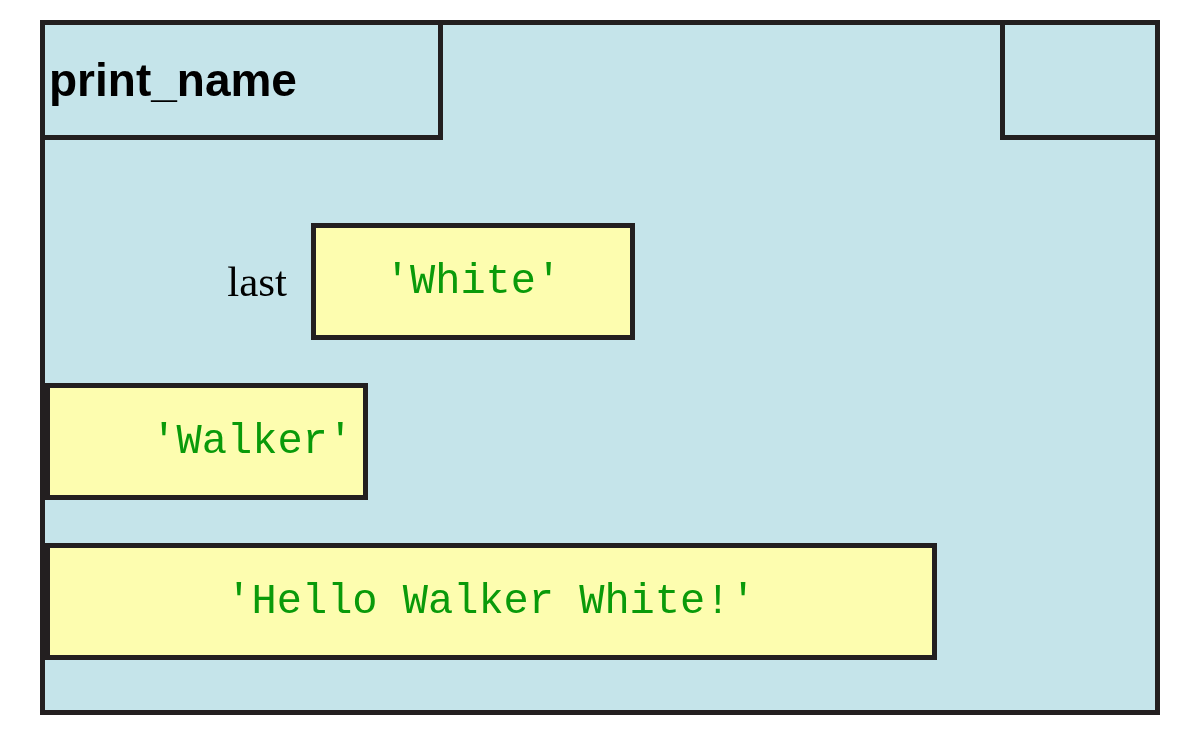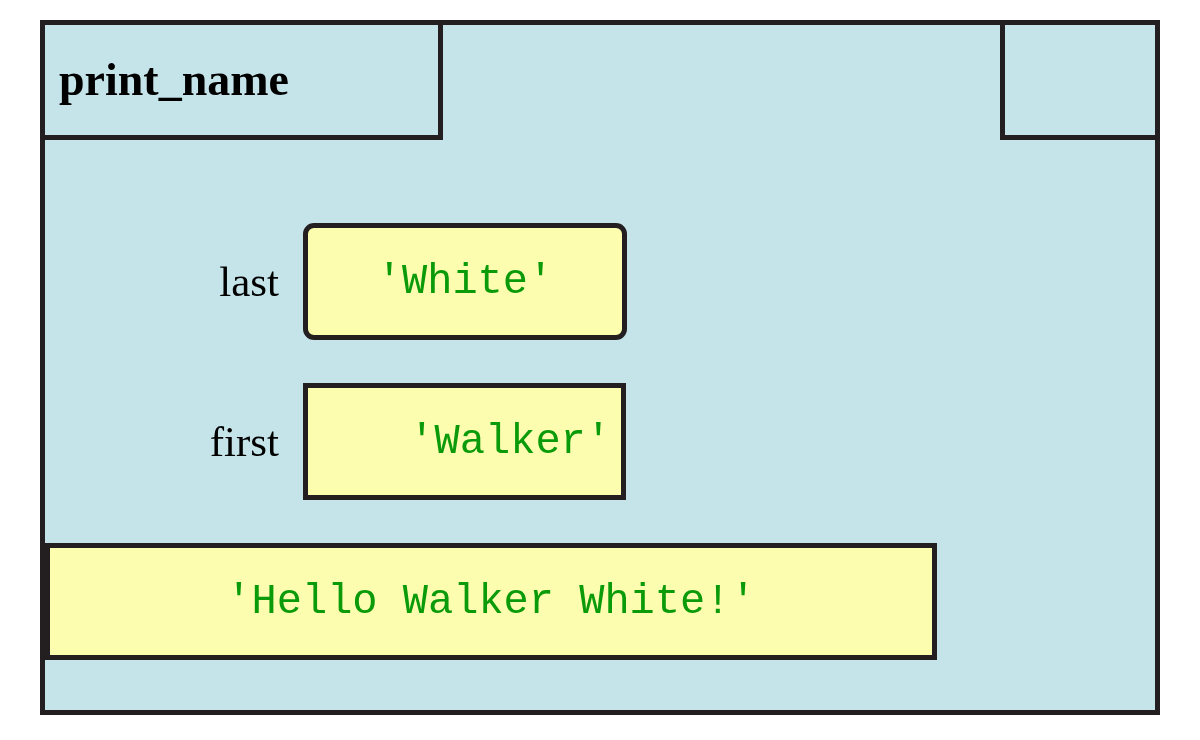--- a/index.html
+++ b/index.html
@@ -41,26 +41,26 @@
     top: 0;
     width: 398px;
     height: 115px;
     box-sizing: border-box;
     border-right: 5px solid #231f20;
     border-bottom: 5px solid #231f20;
     display: flex;
     align-items: center;
   }
   #frame-title {
-    font-family: Liberation Serif, serif;
+    font-family: Liberation Sans, sans-serif;
     font-weight: bold;
     font-size: 46px;
     line-height: 1;
     color: #000000;
-    padding-left: 14px;
+    padding-left: 4px;
     letter-spacing: 0px;
     white-space: nowrap;
   }
   #frame-header-slot {
     position: absolute;
     right: 0;
     top: 0;
     width: 155px;
     height: 115px;
     box-sizing: border-box;
@@ -75,21 +75,21 @@
     top: 115px;
     width: 1110px;
   }
   .var-row {
     position: relative;
     display: flex;
     align-items: center;
     height: 117px;
     margin-top: 43px;
   }
-  .var-row.first-row { margin-top: 83px; }
+  .var-row.first-row { margin-top: 83px; padding-left: 8px; }
 
   .var-label {
     width: 258px;
     box-sizing: border-box;
     padding-right: 24px;
     text-align: right;
     font-family: "Liberation Serif", serif;
     font-size: 43px;
     line-height: 1;
     color: #000000;
@@ -99,21 +99,21 @@
   .var-value-box {
     box-sizing: border-box;
     height: 117px;
     background: #fdfdaf;
     border: 5px solid #231f20;
     display: flex;
     align-items: center;
     justify-content: center;
     padding: 0 10px;
   }
-  .var-value-box.w-short   { width: 324px; border-radius: 11px; }
+  .var-value-box.w-short   { width: 324px; }
   .var-value-box.w-medium  { width: 323px; justify-content: flex-end; }
   .var-value-box.w-long    { width: 892px; }
 
   .var-value {
     font-family: "Liberation Mono", "DejaVu Sans Mono", monospace;
     font-size: 42px;
     line-height: 1;
     color: #0a9a0a;
     white-space: nowrap;
   }
@@ -133,21 +133,20 @@
   <div id="vars">
 
     <div class="var-row first-row">
       <span class="var-label">last</span>
       <div class="var-value-box w-short">
         <span class="var-value">'White'</span>
       </div>
     </div>
 
     <div class="var-row">
-      <span class="var-label">first</span>
       <div class="var-value-box w-medium">
         <span class="var-value">'Walker'</span>
       </div>
     </div>
 
     <div class="var-row">
       <div class="var-value-box w-long">
         <span class="var-value">'Hello Walker White!'</span>
       </div>
     </div>

